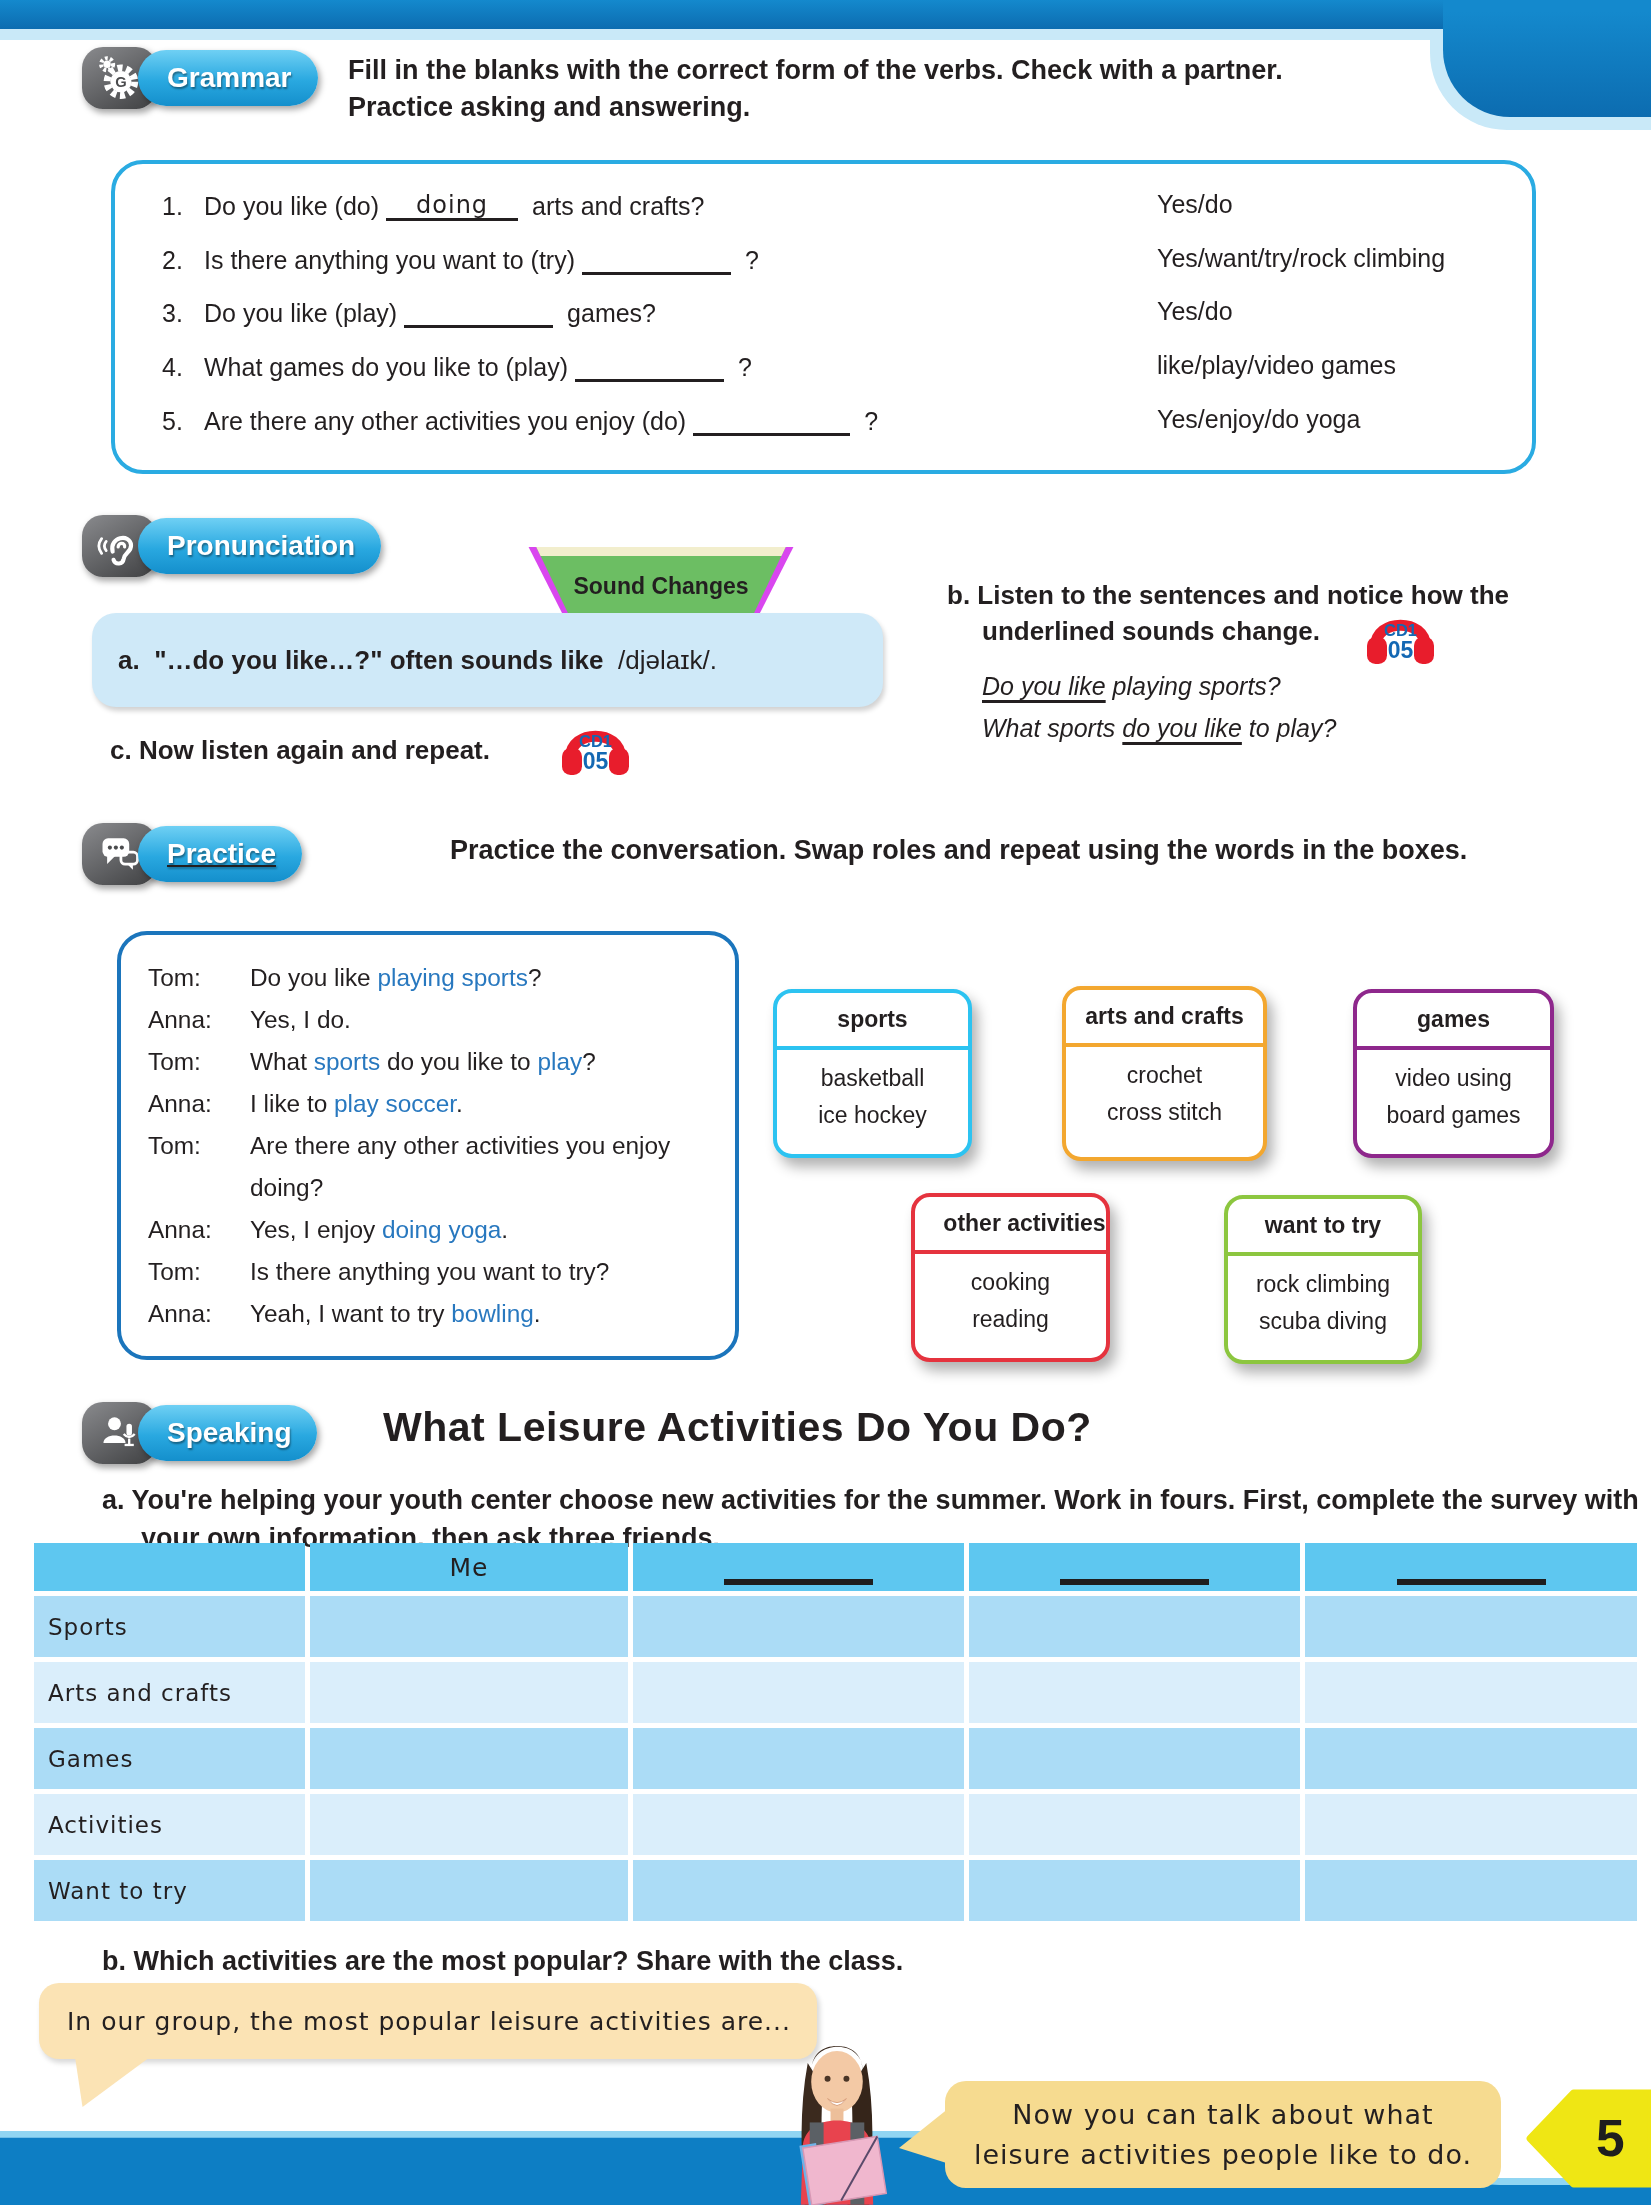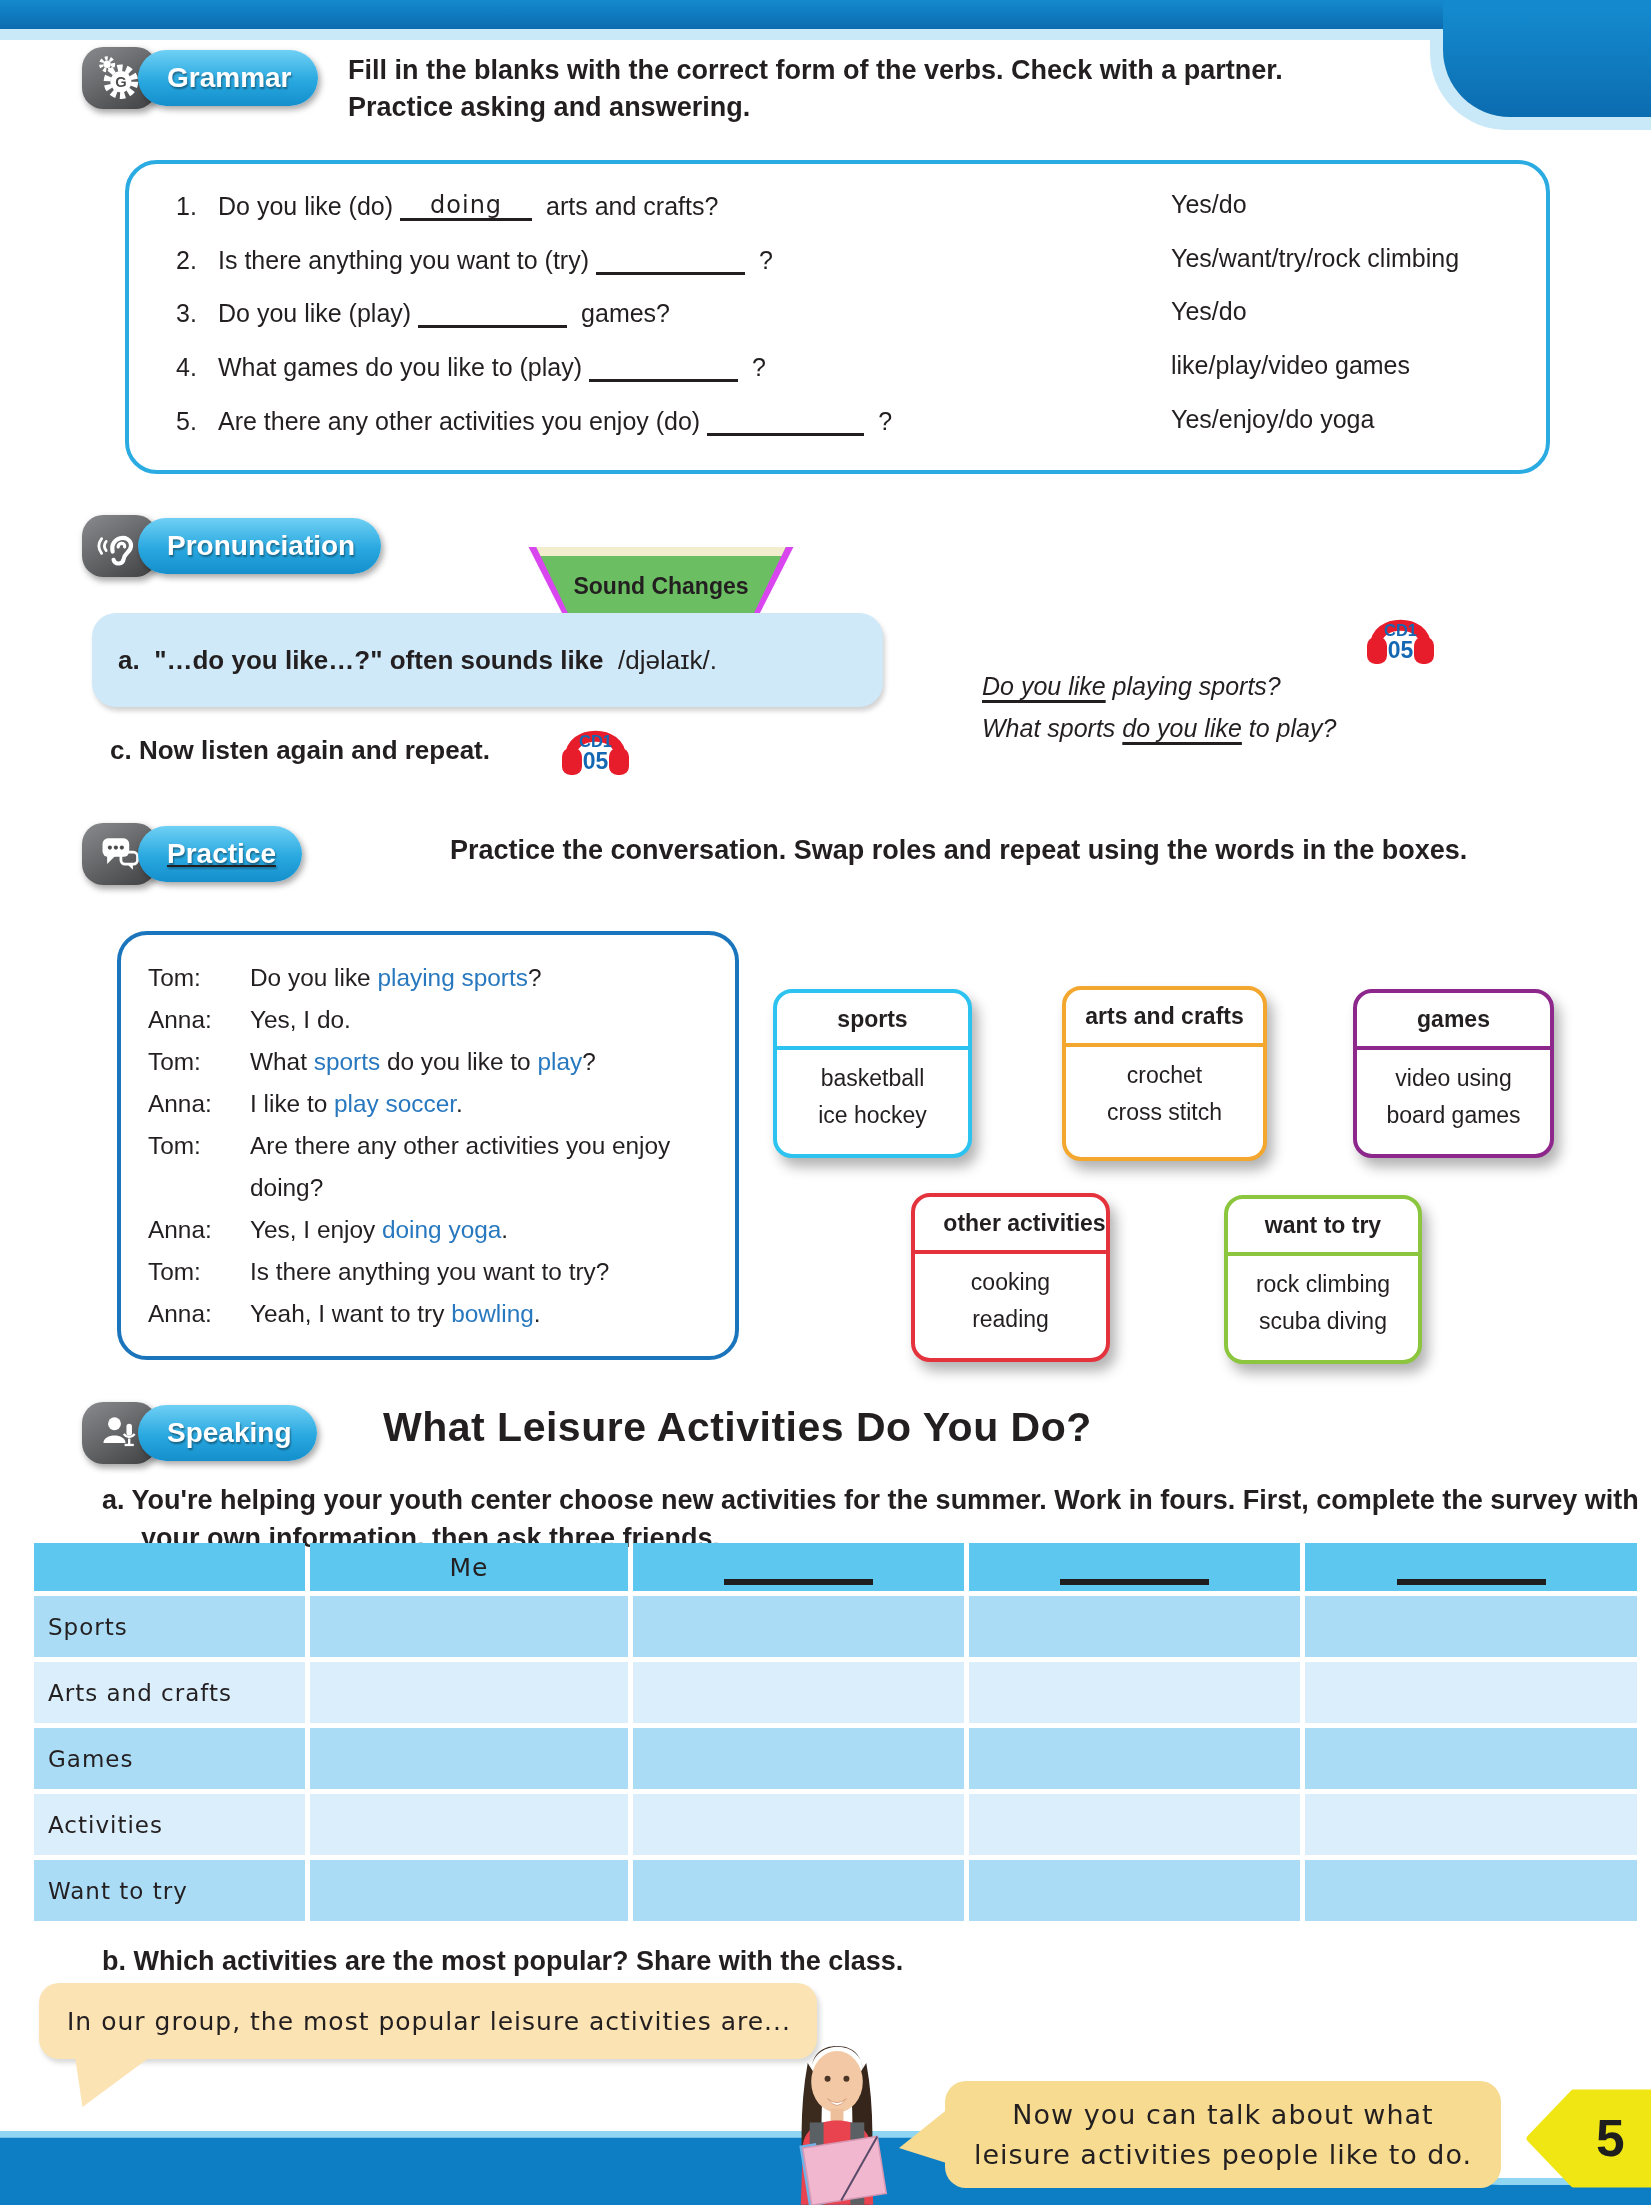--- a/index.html
+++ b/index.html
@@ -45,21 +45,21 @@
     margin-left:-19px;height:56px;z-index:2;
     background:linear-gradient(180deg,#6fd0f4 0%,#29a8e0 55%,#148fcc 100%);
     border-radius:28px;color:#fff;font-weight:700;font-size:28px;line-height:56px;
     padding:0 26px 0 29px;text-shadow:1px 1.5px 2px rgba(0,0,0,.4);
     box-shadow:2.5px 3.5px 6px rgba(0,0,0,.35);
   }
   .badge-icon svg{width:46px;height:46px;}
 
   
   .instr{position:absolute;font-weight:700;font-size:27px;line-height:37px;}
-  .gbox{position:absolute;left:125px;top:160px;width:1417px;height:306px;background:#fff;
+  .gbox{position:absolute;left:111px;top:160px;width:1417px;height:306px;background:#fff;
     border:4.5px solid var(--grammar-box-border);border-radius:32px;}
   .g-row{position:absolute;left:47px;font-size:25px;white-space:nowrap;}
   .g-num{display:inline-block;width:42px;}
   .blank{display:inline-block;border-bottom:3px solid var(--ink);text-align:center;height:28px;margin:0 7px;vertical-align:bottom;}
   .blank .script{font-size:24px;}
   .g-ans{position:absolute;left:995px;top:0;}
 
   
   .trap{position:absolute;left:507px;top:547px;width:308px;height:79px;background:#d946ef;
     clip-path:polygon(7% 0,93% 0,80% 100%,20% 100%);}
@@ -186,20 +186,23 @@
   </div>
 
   <div class="pron-a">
     <span>
       <span class="bold">a.</span>
       <span class="bold">&nbsp;</span><span class="bold">"…do you like…?" often sounds like</span>
       <span>&nbsp;</span><span>/djəlaɪk/.</span>
     </span>
   </div>
 
+  <div class="pron-b">
+    <span>b.</span> <span>Listen to the sentences and notice how the underlined sounds change.</span>
+  </div>
   <svg class="cd" style="left:1363px;top:599px;" viewBox="0 0 150 140">
     <path d="M25,95 C25,38 125,38 125,95" fill="none" stroke="var(--cd-red)" stroke-width="22" stroke-linecap="round"></path>
     <rect x="8" y="76" width="40" height="54" rx="17" fill="var(--cd-red)"></rect>
     <rect x="102" y="76" width="40" height="54" rx="17" fill="var(--cd-red)"></rect>
     <text x="75" y="74" class="cd-t1">CD1</text>
     <text x="75" y="118" class="cd-t2">05</text>
   </svg>
   <div class="pron-ex" style="top:672px;">
     <span class="uline">Do you like</span><span> playing sports?</span>
   </div>

